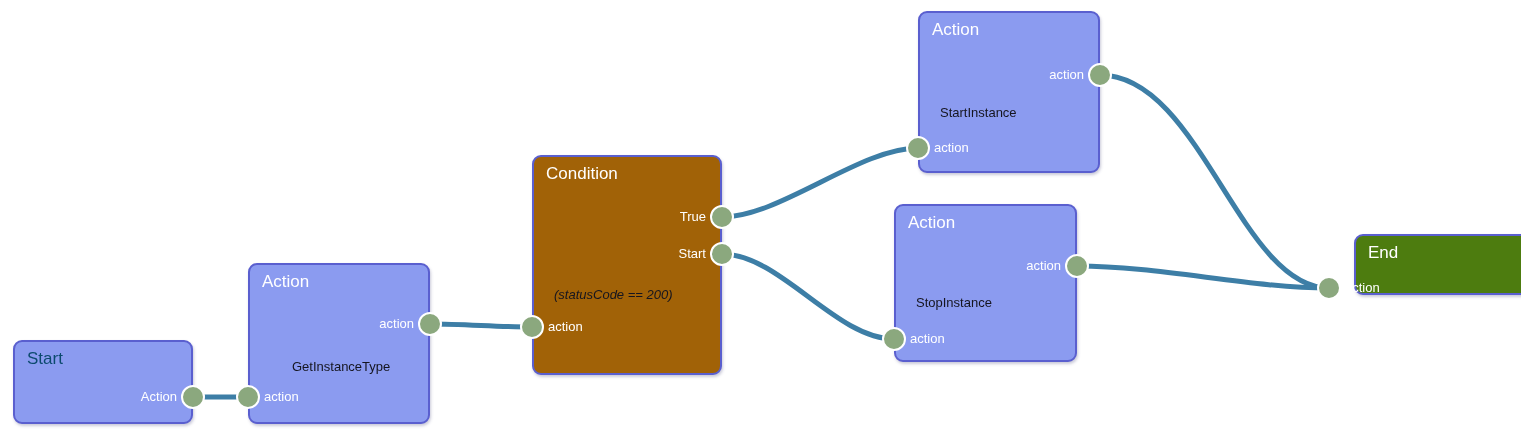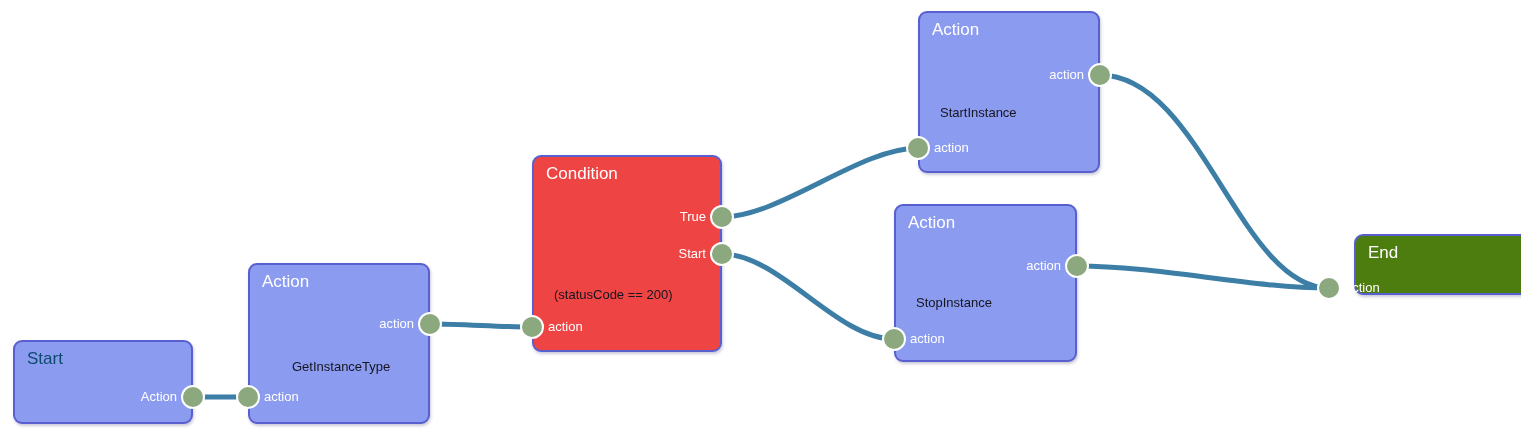--- a/index.html
+++ b/index.html
@@ -119,23 +119,23 @@
       <div class="port-label out" style="top: 397px; left: 177px;">Action</div>
       <div class="port" style="left: 193px; top: 397px; background: rgb(139, 168, 126); border-color: rgb(255, 255, 255);"></div>
       <div class="node" style="left: 248px; top: 263px; width: 182px; height: 161px; background: rgb(139, 155, 240); border-color: rgb(90, 95, 207);">
         <div class="node-title" style="color: rgb(255, 255, 255);">Action</div>
         <div class="node-body" style="top: 92px; color: rgb(21, 21, 31); margin-left: 22px;">GetInstanceType</div>
       </div>
       <div class="port-label in" style="top: 397px; left: 264px;">action</div>
       <div class="port" style="left: 248px; top: 397px; background: rgb(139, 168, 126); border-color: rgb(255, 255, 255);"></div>
       <div class="port-label out" style="top: 324px; left: 414px;">action</div>
       <div class="port" style="left: 430px; top: 324px; background: rgb(139, 168, 126); border-color: rgb(255, 255, 255);"></div>
-      <div class="node" style="left: 532px; top: 155px; width: 190px; height: 197px; background: #ef4444; border-color: rgb(90, 95, 207);">
+      <div class="node" style="left: 532px; top: 155px; width: 190px; height: 220px; background: #a16207; border-color: rgb(90, 95, 207);">
         <div class="node-title" style="color: rgb(255, 255, 255);">Condition</div>
-        <div class="node-body" style="top: 128px; color: rgb(21, 21, 31);">(statusCode == 200)</div>
+        <div class="node-body" style="top: 128px; color: rgb(21, 21, 31); font-style: italic;">(statusCode == 200)</div>
       </div>
       <div class="port-label in" style="top: 327px; left: 548px;">action</div>
       <div class="port" style="left: 532px; top: 327px; background: rgb(139, 168, 126); border-color: rgb(255, 255, 255);"></div>
       <div class="port-label out" style="top: 217px; left: 706px;">True</div>
       <div class="port" style="left: 722px; top: 217px; background: rgb(139, 168, 126); border-color: rgb(255, 255, 255);"></div>
       <div class="port-label out" style="top: 254px; left: 706px;">Start</div>
       <div class="port" style="left: 722px; top: 254px; background: rgb(139, 168, 126); border-color: rgb(255, 255, 255);"></div>
       <div class="node" style="left: 918px; top: 11px; width: 182px; height: 162px; background: rgb(139, 155, 240); border-color: rgb(90, 95, 207);">
         <div class="node-title" style="color: rgb(255, 255, 255);">Action</div>
         <div class="node-body" style="top: 90px; color: rgb(21, 21, 31);">StartInstance</div>

